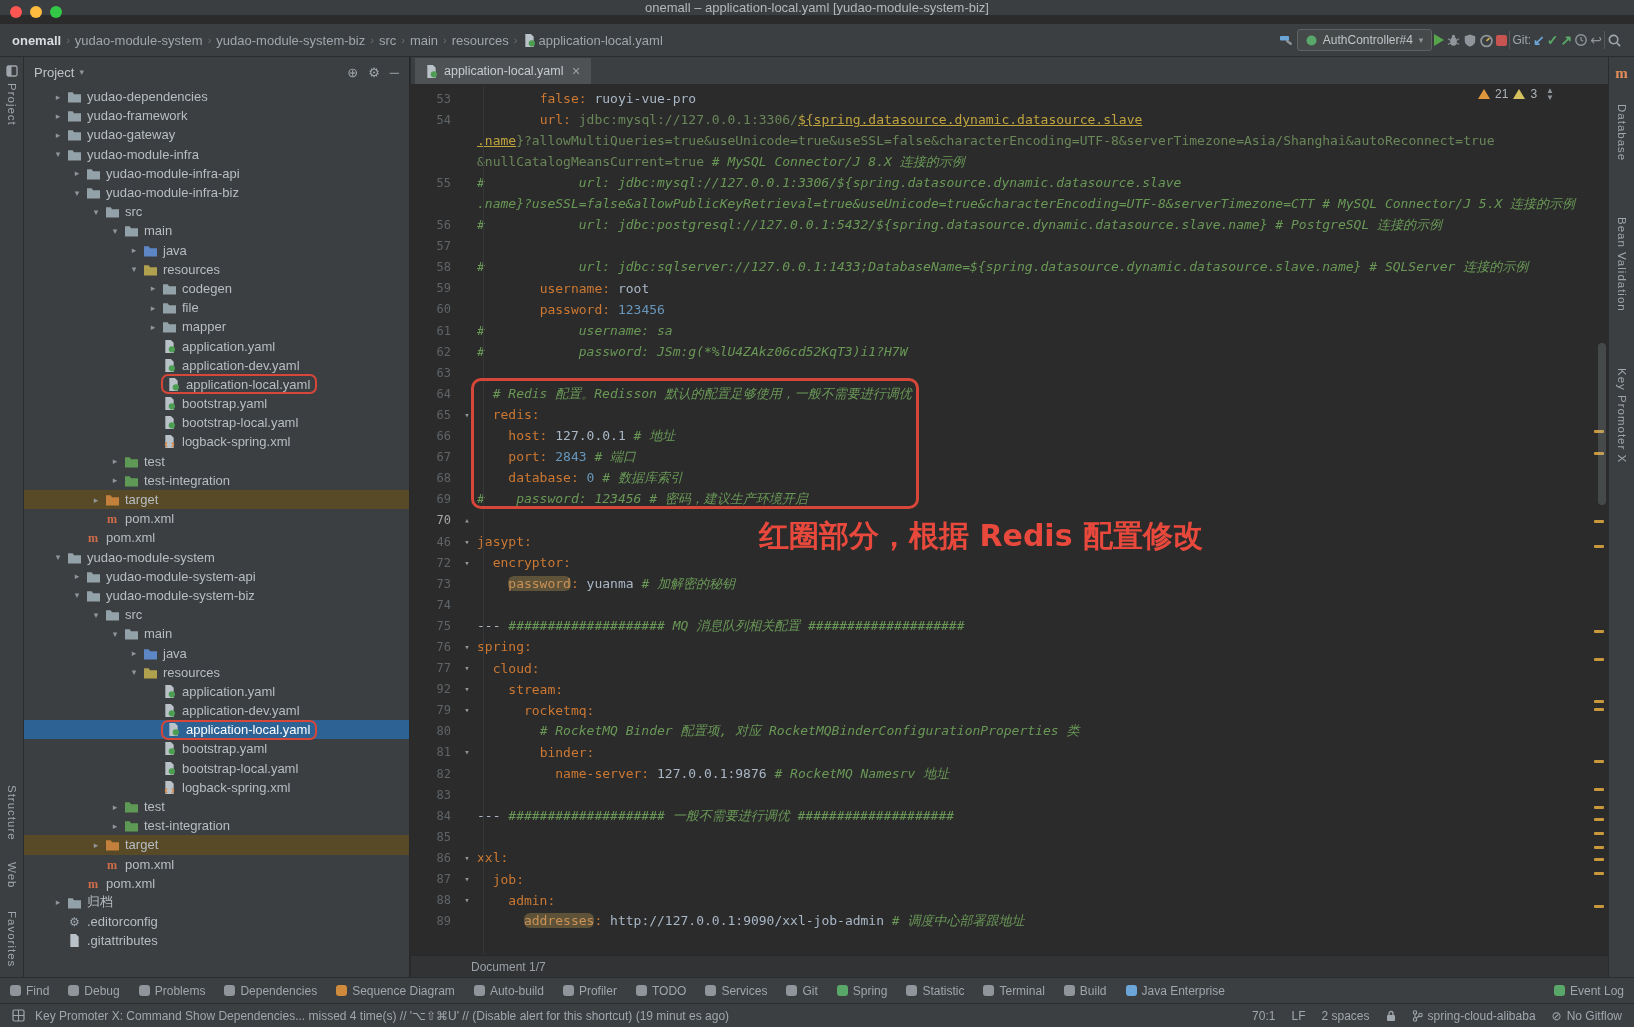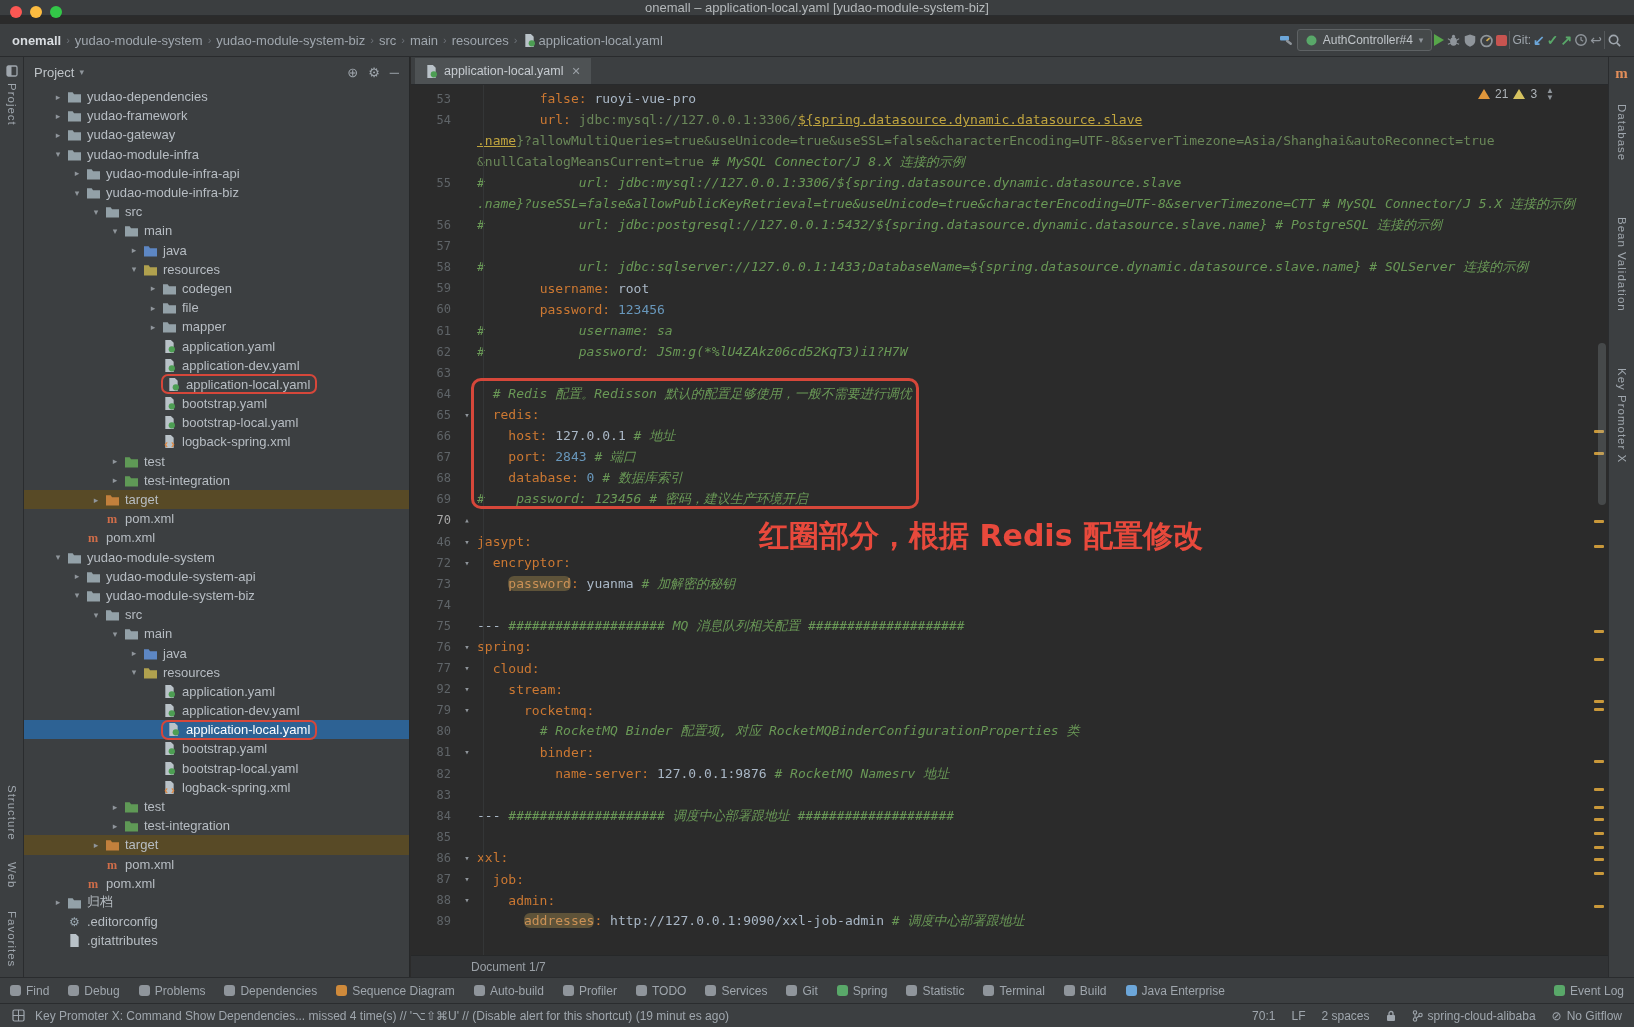--- a/index.html
+++ b/index.html
@@ -782,21 +782,21 @@
         <div class="erow"><span class="gnum">74</span><span class="gfold"></span><span class="ecode"></span></div>
         <div class="erow"><span class="gnum">75</span><span class="gfold"></span><span class="ecode"><span class="p">--- </span><span class="c">#################### MQ 消息队列相关配置 ####################</span></span></div>
         <div class="erow"><span class="gnum">76</span><span class="gfold">▾</span><span class="ecode"><span class="k">spring:</span></span></div>
         <div class="erow"><span class="gnum">77</span><span class="gfold">▾</span><span class="ecode"><span class="p">  </span><span class="k">cloud:</span></span></div>
         <div class="erow"><span class="gnum">92</span><span class="gfold">▾</span><span class="ecode"><span class="p">    </span><span class="k">stream:</span></span></div>
         <div class="erow"><span class="gnum">79</span><span class="gfold">▾</span><span class="ecode"><span class="p">      </span><span class="k">rocketmq:</span></span></div>
         <div class="erow"><span class="gnum">80</span><span class="gfold"></span><span class="ecode"><span class="p">        </span><span class="c"># RocketMQ Binder 配置项, 对应 RocketMQBinderConfigurationProperties 类</span></span></div>
         <div class="erow"><span class="gnum">81</span><span class="gfold">▾</span><span class="ecode"><span class="p">        </span><span class="k">binder:</span></span></div>
         <div class="erow"><span class="gnum">82</span><span class="gfold"></span><span class="ecode"><span class="p">          </span><span class="k">name-server:</span><span class="p"> 127.0.0.1:9876 </span><span class="c"># RocketMQ Namesrv 地址</span></span></div>
         <div class="erow"><span class="gnum">83</span><span class="gfold"></span><span class="ecode"></span></div>
-        <div class="erow"><span class="gnum">84</span><span class="gfold"></span><span class="ecode"><span class="p">--- </span><span class="c">#################### 调度中心部署跟地址 ####################</span></span></div>
+        <div class="erow"><span class="gnum">84</span><span class="gfold"></span><span class="ecode"><span class="p">--- </span><span class="c">#################### 一般不需要进行调优 ####################</span></span></div>
         <div class="erow"><span class="gnum">85</span><span class="gfold"></span><span class="ecode"></span></div>
         <div class="erow"><span class="gnum">86</span><span class="gfold">▾</span><span class="ecode"><span class="k">xxl:</span></span></div>
         <div class="erow"><span class="gnum">87</span><span class="gfold">▾</span><span class="ecode"><span class="p">  </span><span class="k">job:</span></span></div>
         <div class="erow"><span class="gnum">88</span><span class="gfold">▾</span><span class="ecode"><span class="p">    </span><span class="k">admin:</span></span></div>
         <div class="erow"><span class="gnum">89</span><span class="gfold"></span><span class="ecode"><span class="p">      </span><span class="hl">addresses</span><span class="k">:</span><span class="p"> http://127.0.0.1:9090/xxl-job-admin </span><span class="c"># 调度中心部署跟地址</span></span></div>
         <div class="annotation-box"></div>
         <div class="annotation-text">红圈部分，根据 Redis 配置修改</div>
         <div class="inspections">
           <span class="warn-tri" style="border-bottom:10px solid #e0963b"></span>
           <span>21</span>

